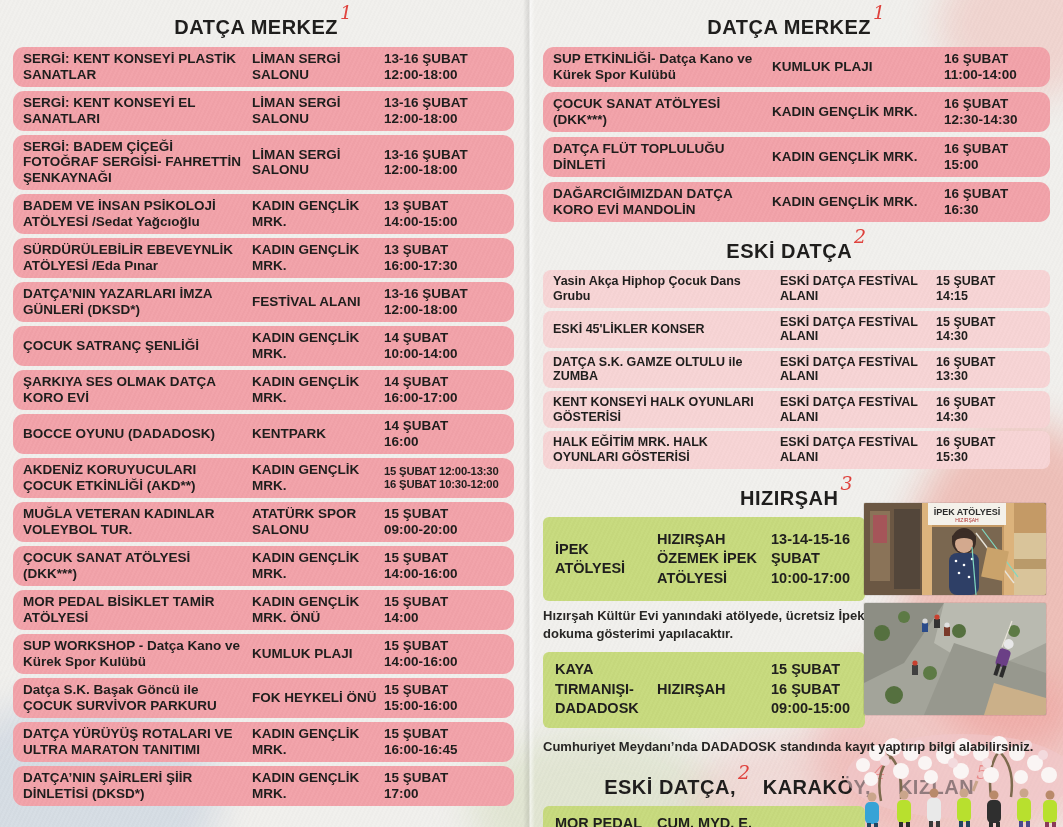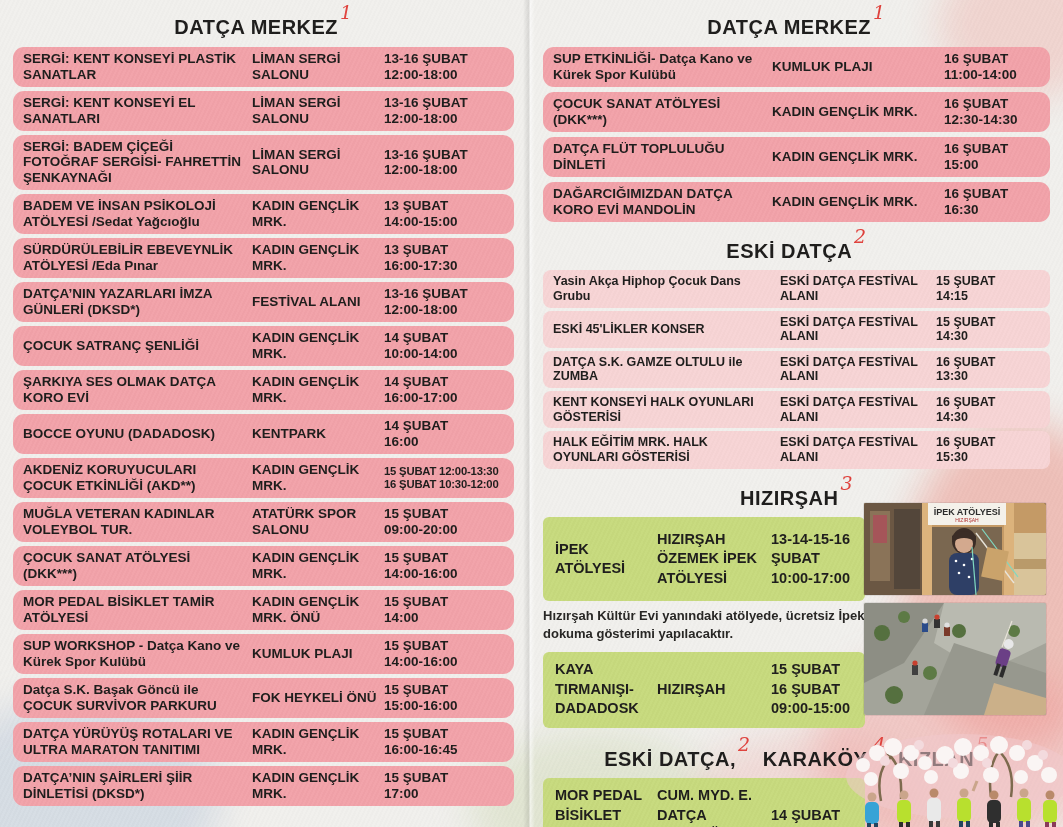--- a/index.html
+++ b/index.html
@@ -316,20 +316,21 @@
 
       <div class="gbox" style="min-height:76px;margin-top:8px;">
         <div class="g-event">KAYA TIRMANIŞI- DADADOSK</div>
         <div class="g-venue">HIZIRŞAH</div>
         <div class="g-date">
             <span class="d">15 ŞUBAT</span>
             <span class="d">16 ŞUBAT</span>
             <span class="d">09:00-15:00</span>
           </div>
       </div>
+      <div class="note note-wide" style="margin-top:10px;">Cumhuriyet Meydanı’nda DADADOSK standında kayıt yaptırıp bilgi alabilirsiniz.</div>
 
       <h1 class="sec-title h3-bottom"><span>ESKİ DATÇA,</span><sup class="rednum">2</sup>&nbsp;&nbsp;<span>KARAKÖY,</span><sup class="rednum">4</sup>&nbsp;&nbsp;<span>KIZLAN</span><sup class="rednum">5</sup></h1>
 
       <div class="gbox" style="min-height:74px;">
         <div class="g-event">MOR PEDAL BİSİKLET TURU</div>
         <div class="g-venue">CUM. MYD. E. DATÇA KARAKÖY</div>
         <div class="g-date">
             <span class="d">14 ŞUBAT</span>
           </div>
       </div>

